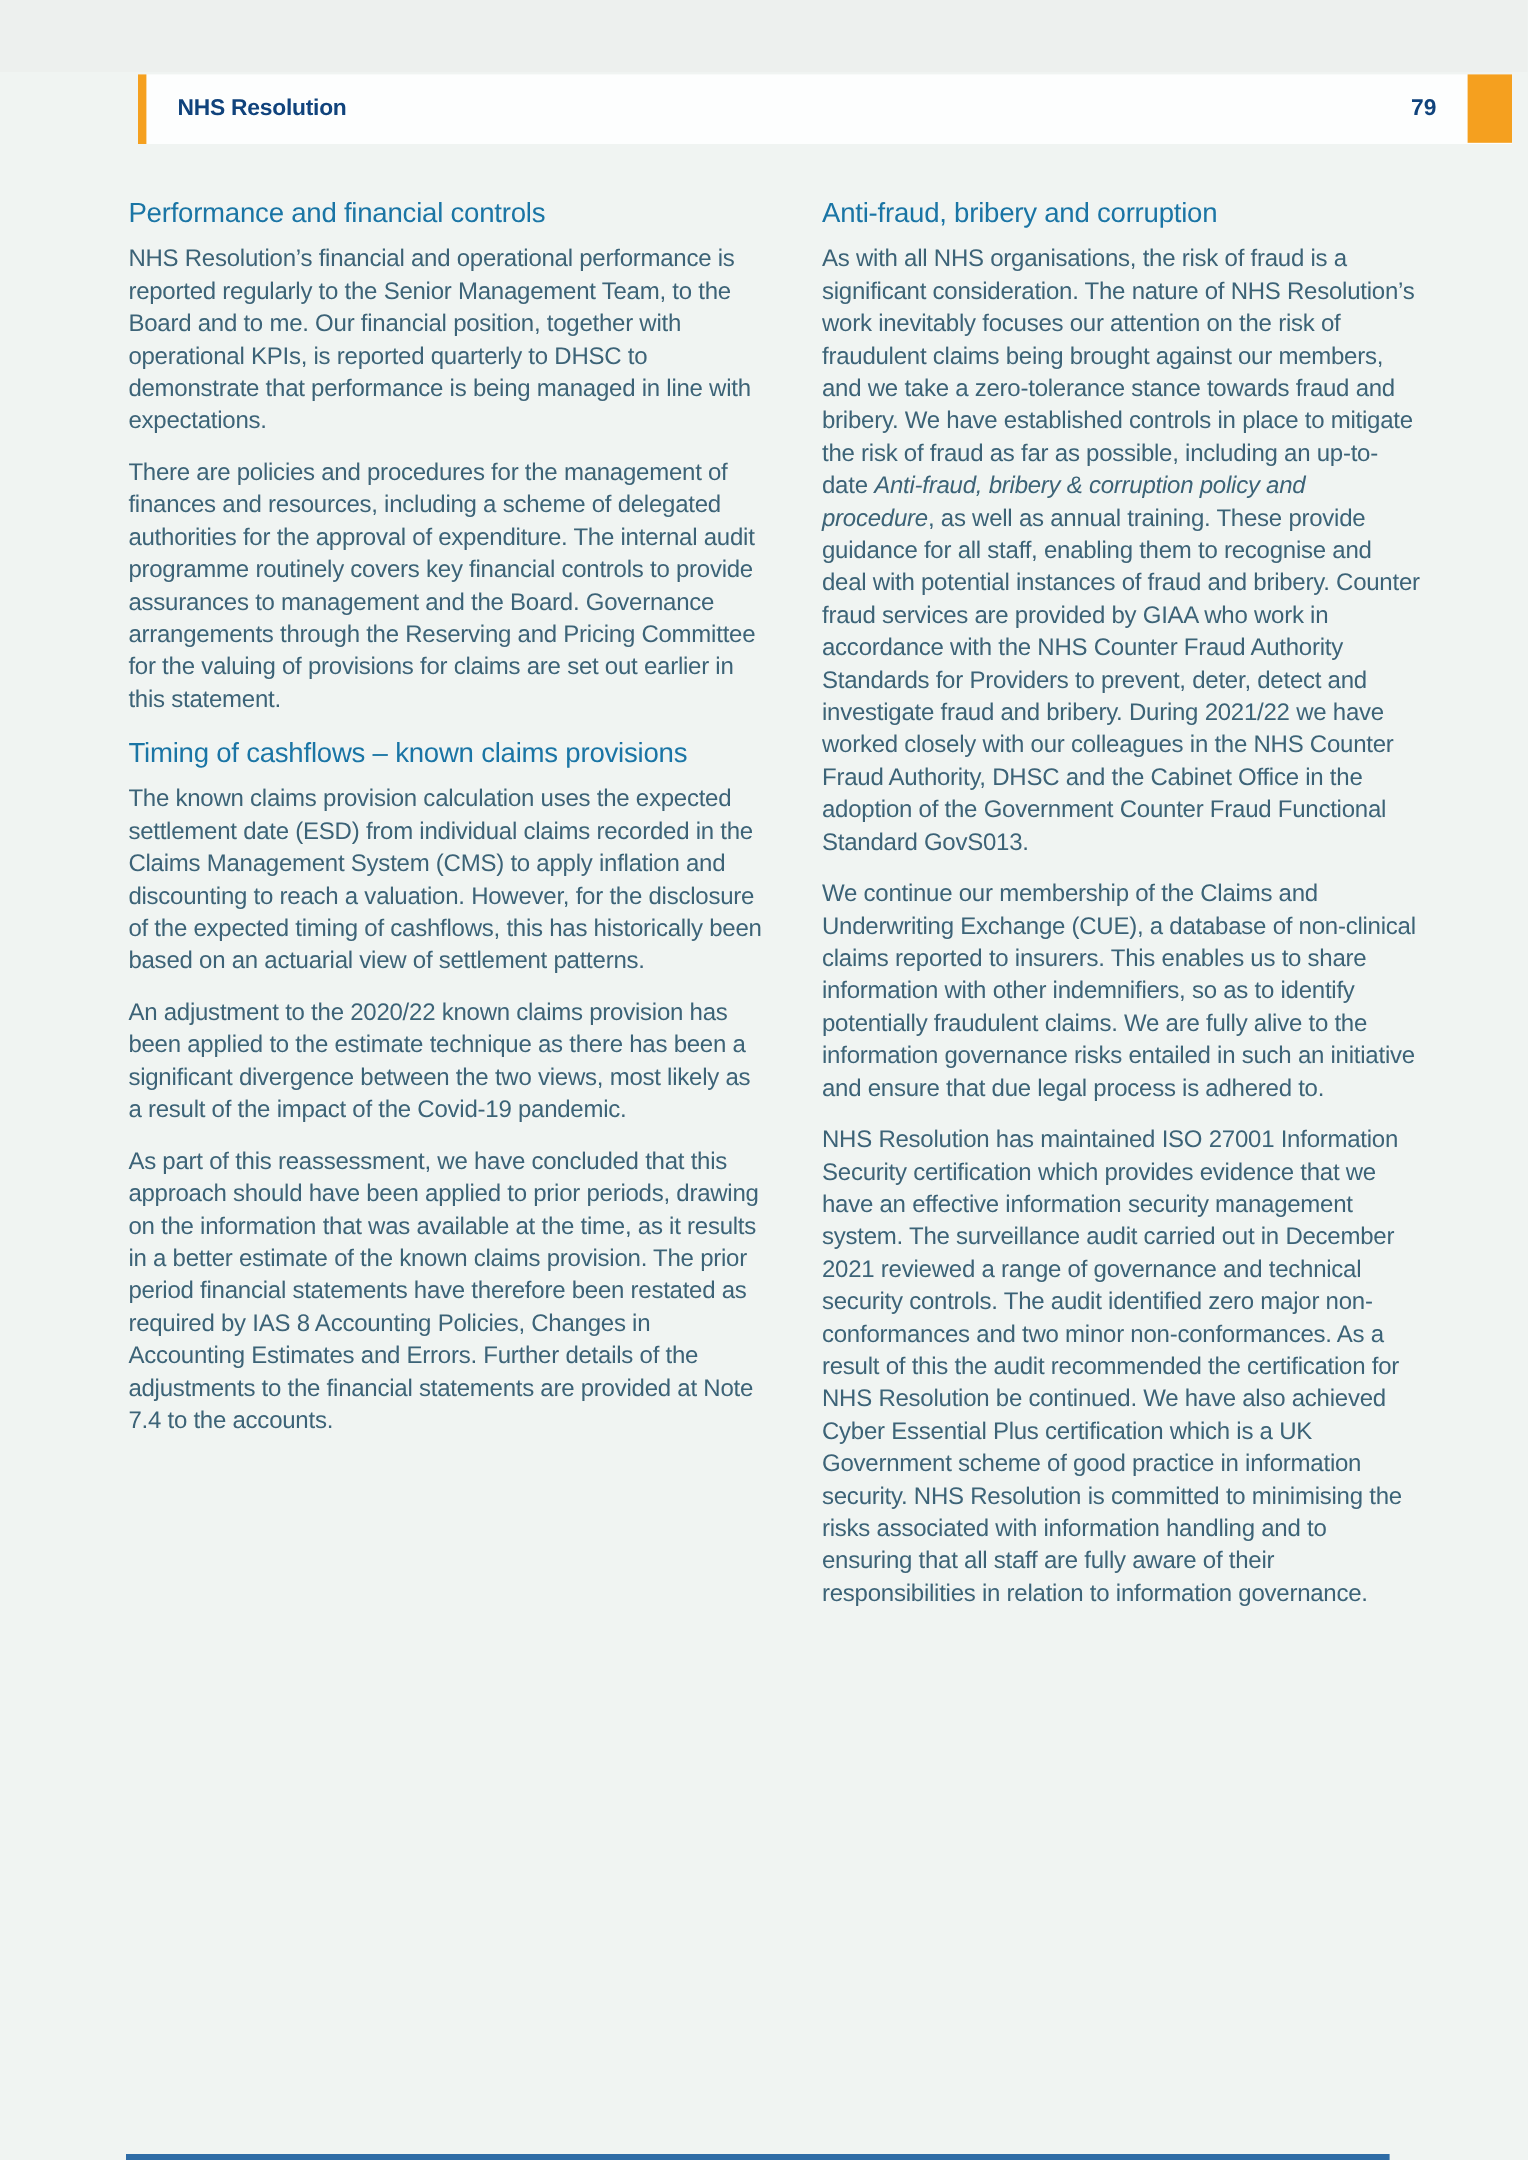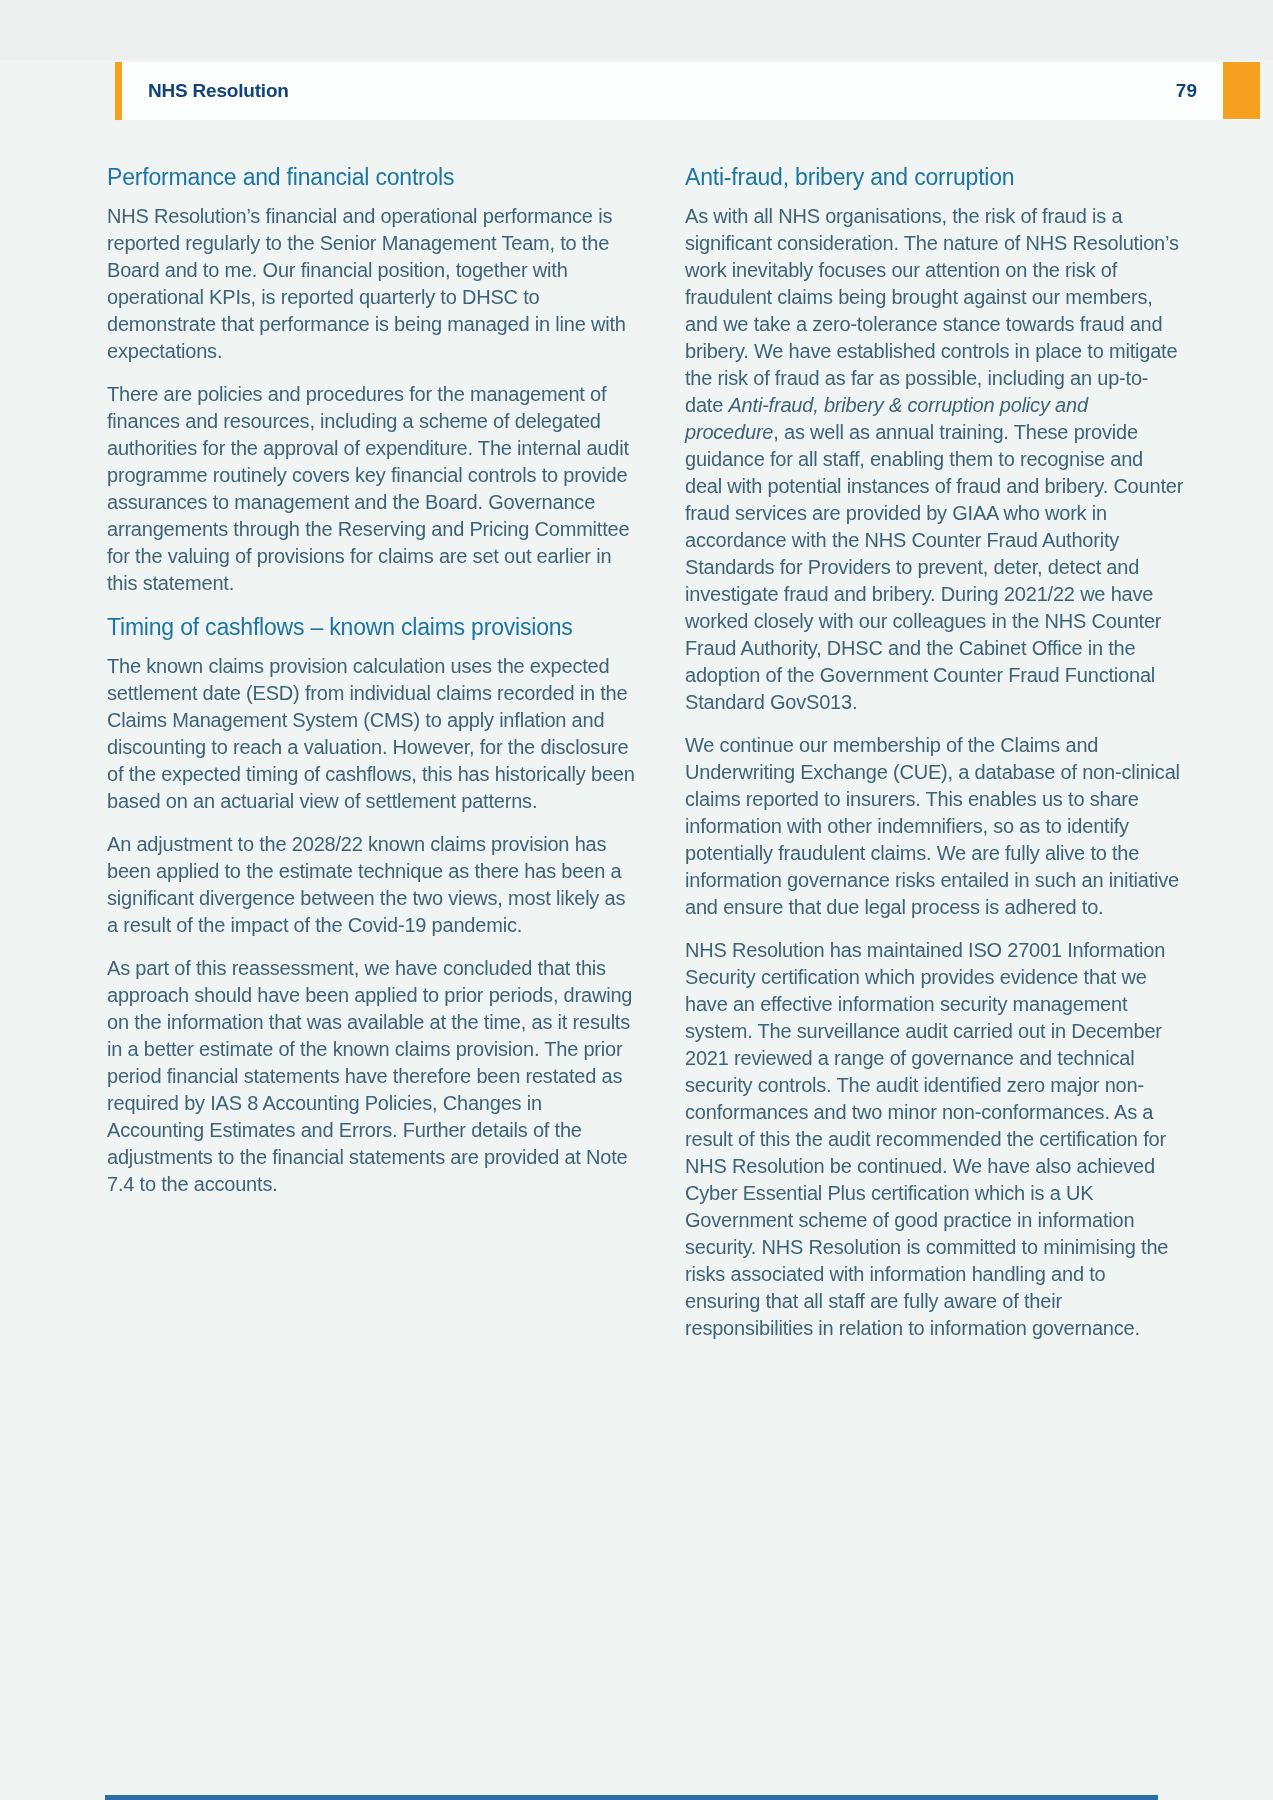--- a/index.html
+++ b/index.html
@@ -75,21 +75,21 @@
   <span class="page-num">79</span>
   <div class="orange-tab"></div>
 </div>
 
 <div class="col col-left">
   <h2>Performance and financial controls</h2>
   <p>NHS Resolution’s financial and operational performance is reported regularly to the Senior Management Team, to the Board and to me. Our financial position, together with operational KPIs, is reported quarterly to DHSC to demonstrate that performance is being managed in line with expectations.</p>
   <p>There are policies and procedures for the management of finances and resources, including a scheme of delegated authorities for the approval of expenditure. The internal audit programme routinely covers key financial controls to provide assurances to management and the Board. Governance arrangements through the Reserving and Pricing Committee for the valuing of provisions for claims are set out earlier in this statement.</p>
   <h2>Timing of cashflows – known claims provisions</h2>
   <p>The known claims provision calculation uses the expected settlement date (ESD) from individual claims recorded in the Claims Management System (CMS) to apply inflation and discounting to reach a valuation. However, for the disclosure of the expected timing of cashflows, this has historically been based on an actuarial view of settlement patterns.</p>
-  <p>An adjustment to the 2028/22 known claims provision has been applied to the estimate technique as there has been a significant divergence between the two views, most likely as a result of the impact of the Covid-19 pandemic.</p>
+  <p>An adjustment to the 2020/22 known claims provision has been applied to the estimate technique as there has been a significant divergence between the two views, most likely as a result of the impact of the Covid-19 pandemic.</p>
   <p>As part of this reassessment, we have concluded that this approach should have been applied to prior periods, drawing on the information that was available at the time, as it results in a better estimate of the known claims provision. The prior period financial statements have therefore been restated as required by IAS 8 Accounting Policies, Changes in Accounting Estimates and Errors. Further details of the adjustments to the financial statements are provided at Note 7.4 to the accounts.</p>
 </div>
 
 <div class="col col-right">
   <h2>Anti-fraud, bribery and corruption</h2>
   <p><span>As with all NHS organisations, the risk of fraud is a significant consideration. The nature of NHS Resolution’s work inevitably focuses our attention on the risk of fraudulent claims being brought against our members, and we take a zero-tolerance stance towards fraud and bribery. We have established controls in place to mitigate the risk of fraud as far as possible, including an up-to-date </span><em>Anti-fraud, bribery &amp; corruption policy and procedure</em><span>, as well as annual training. These provide guidance for all staff, enabling them to recognise and deal with potential instances of fraud and bribery. Counter fraud services are provided by GIAA who work in accordance with the NHS Counter Fraud Authority Standards for Providers to prevent, deter, detect and investigate fraud and bribery. During 2021/22 we have worked closely with our colleagues in the NHS Counter Fraud Authority, DHSC and the Cabinet Office in the adoption of the Government Counter Fraud Functional Standard GovS013.</span></p>
   <p>We continue our membership of the Claims and Underwriting Exchange (CUE), a database of non-clinical claims reported to insurers. This enables us to share information with other indemnifiers, so as to identify potentially fraudulent claims. We are fully alive to the information governance risks entailed in such an initiative and ensure that due legal process is adhered to.</p>
   <p>NHS Resolution has maintained ISO 27001 Information Security certification which provides evidence that we have an effective information security management system. The surveillance audit carried out in December 2021 reviewed a range of governance and technical security controls. The audit identified zero major non-conformances and two minor non-conformances. As a result of this the audit recommended the certification for NHS Resolution be continued. We have also achieved Cyber Essential Plus certification which is a UK Government scheme of good practice in information security. NHS Resolution is committed to minimising the risks associated with information handling and to ensuring that all staff are fully aware of their responsibilities in relation to information governance.</p>
 </div>
 

